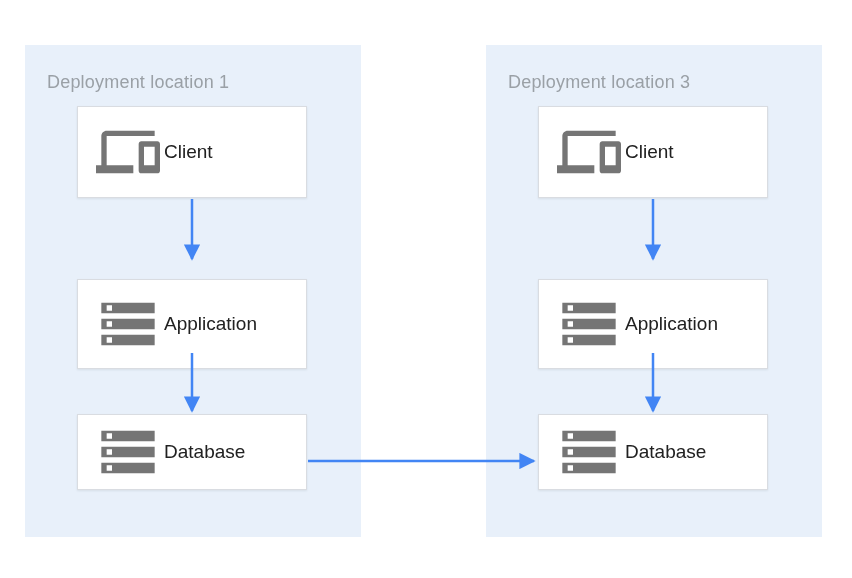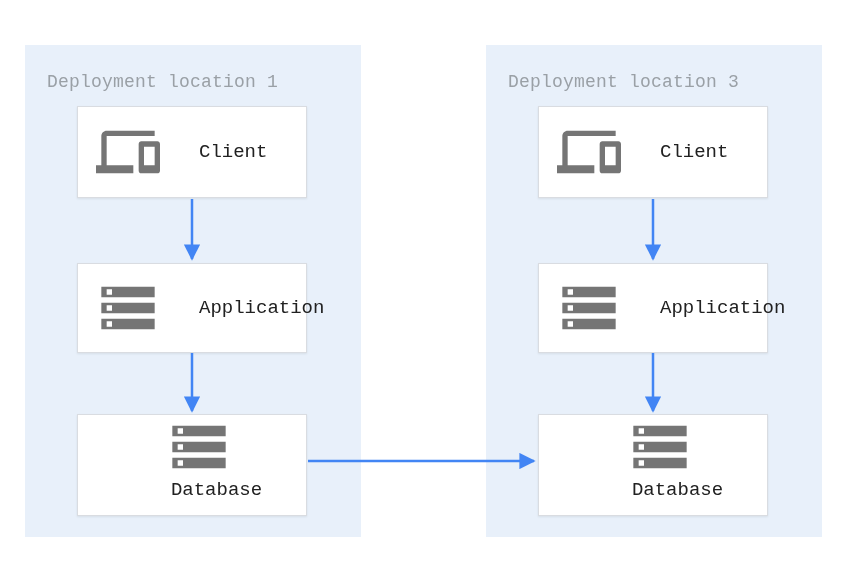--- a/index.html
+++ b/index.html
@@ -8,31 +8,31 @@
     --panel-title:#9aa0a6;
     --node-bg:#ffffff;
     --node-border:#d9dce1;
     --node-text:#212121;
     --icon:#757575;
     --arrow:#4285f4;
   }
   html,body{margin:0;padding:0;background:var(--page-bg);}
   body{font-family:"Liberation Sans",sans-serif;}
   .canvas{position:relative;width:852px;height:578px;background:var(--page-bg);overflow:hidden;}
-  .panel{position:absolute;top:45px;width:336px;height:492px;background:var(--panel-bg);font-family:Liberation Mono, monospace;}
+  .panel{position:absolute;top:45px;width:336px;height:492px;background:var(--panel-bg);}
   .panel--one{left:25px;}
   .panel--two{left:486px;}
   .panel-title{position:absolute;left:22px;top:26px;font-size:18px;line-height:22px;color:var(--panel-title);letter-spacing:.2px;white-space:nowrap;}
   .node{position:absolute;left:52px;width:230px;background:var(--node-bg);border:1px solid var(--node-border);box-shadow:0 1px 2px rgba(60,64,67,.10);display:flex;align-items:center;padding-left:14px;box-sizing:border-box;}
   .node--client{top:61px;height:92px;}
-  .node--application{top:218px;height:90px;}
-  .node--database{top:369px;height:102px;flex-direction:column;}
+  .node--application{top:234px;height:90px;}
+  .node--database{top:369px;height:76px;}
   .node-icon{width:72px;height:64px;display:flex;align-items:center;justify-content:center;color:var(--icon);flex:0 0 auto;}
   .node-icon svg{display:block;}
-  .node-label{font-size:19px;color:var(--node-text);margin-left:35px;white-space:nowrap;}
+  .node-label{font-size:19px;color:var(--node-text);margin-left:0;white-space:nowrap;}
   .edges{position:absolute;left:0;top:0;width:852px;height:578px;pointer-events:none;}
   .edges line{stroke:var(--arrow);stroke-width:2.5;}
   .arrowhead-shape{fill:var(--arrow);}
 </style>
 </head>
 <body>
 
 <div class="canvas">
 
   <div class="panel panel--one">

